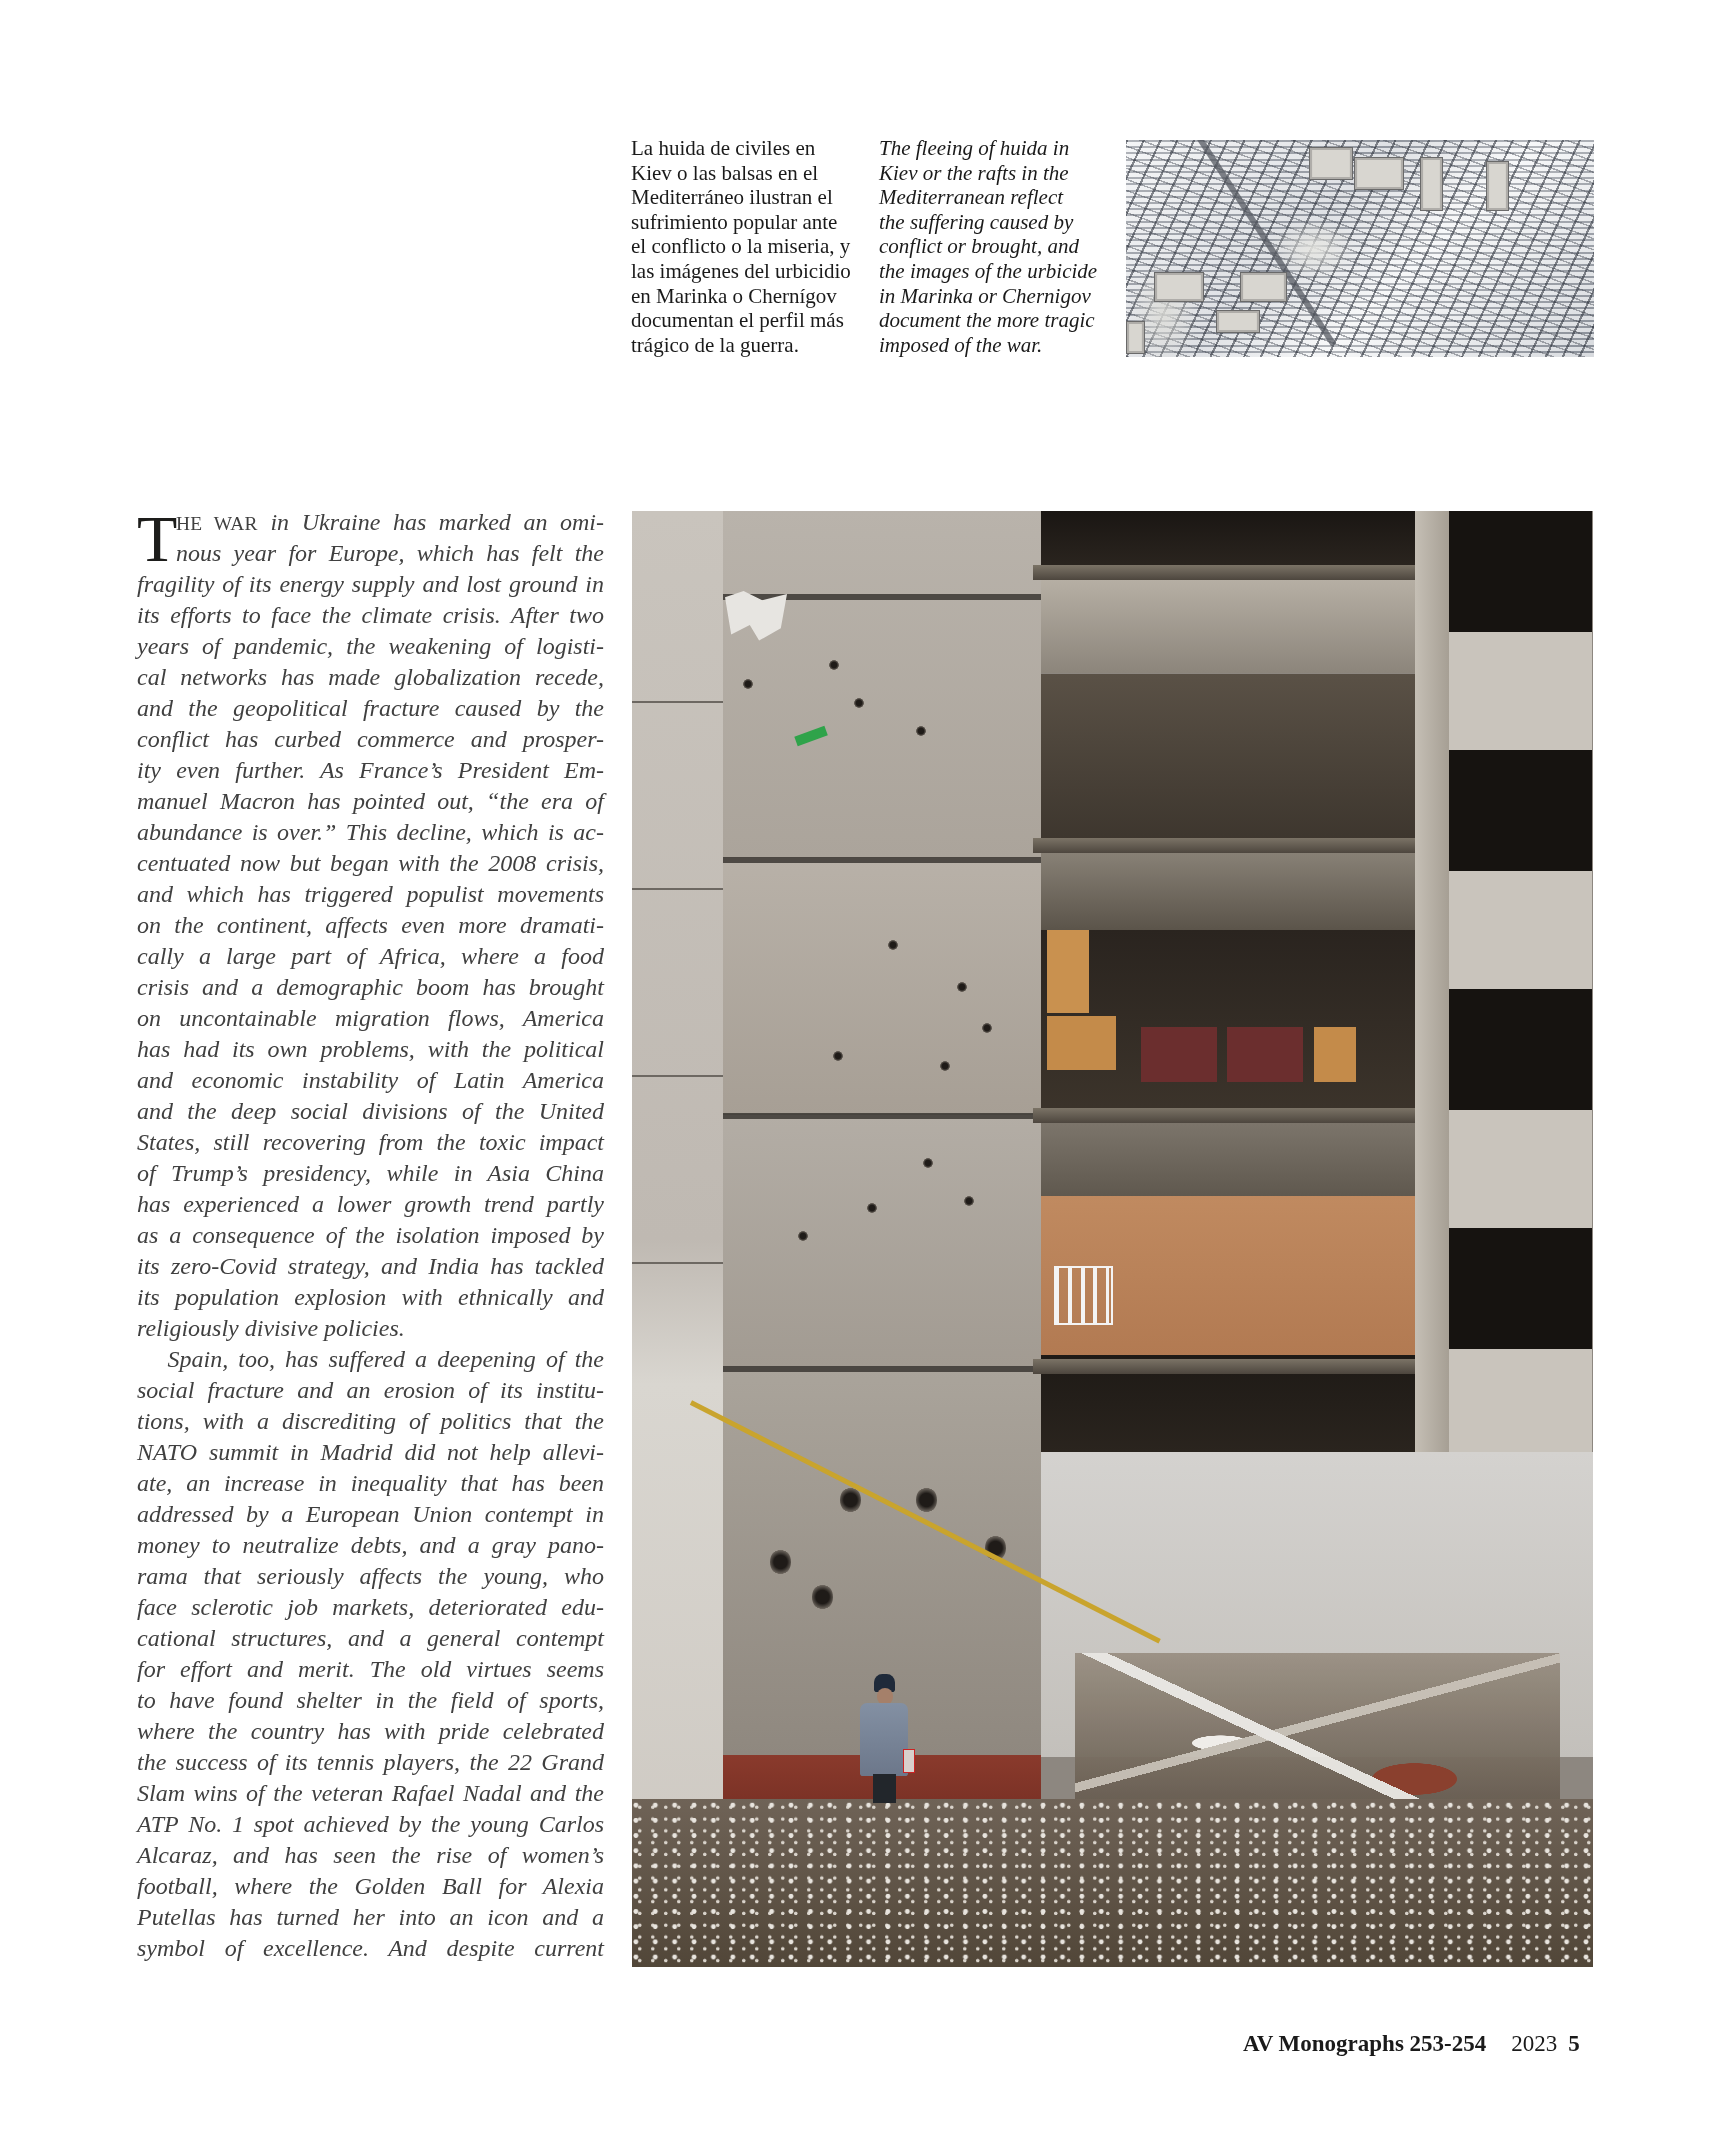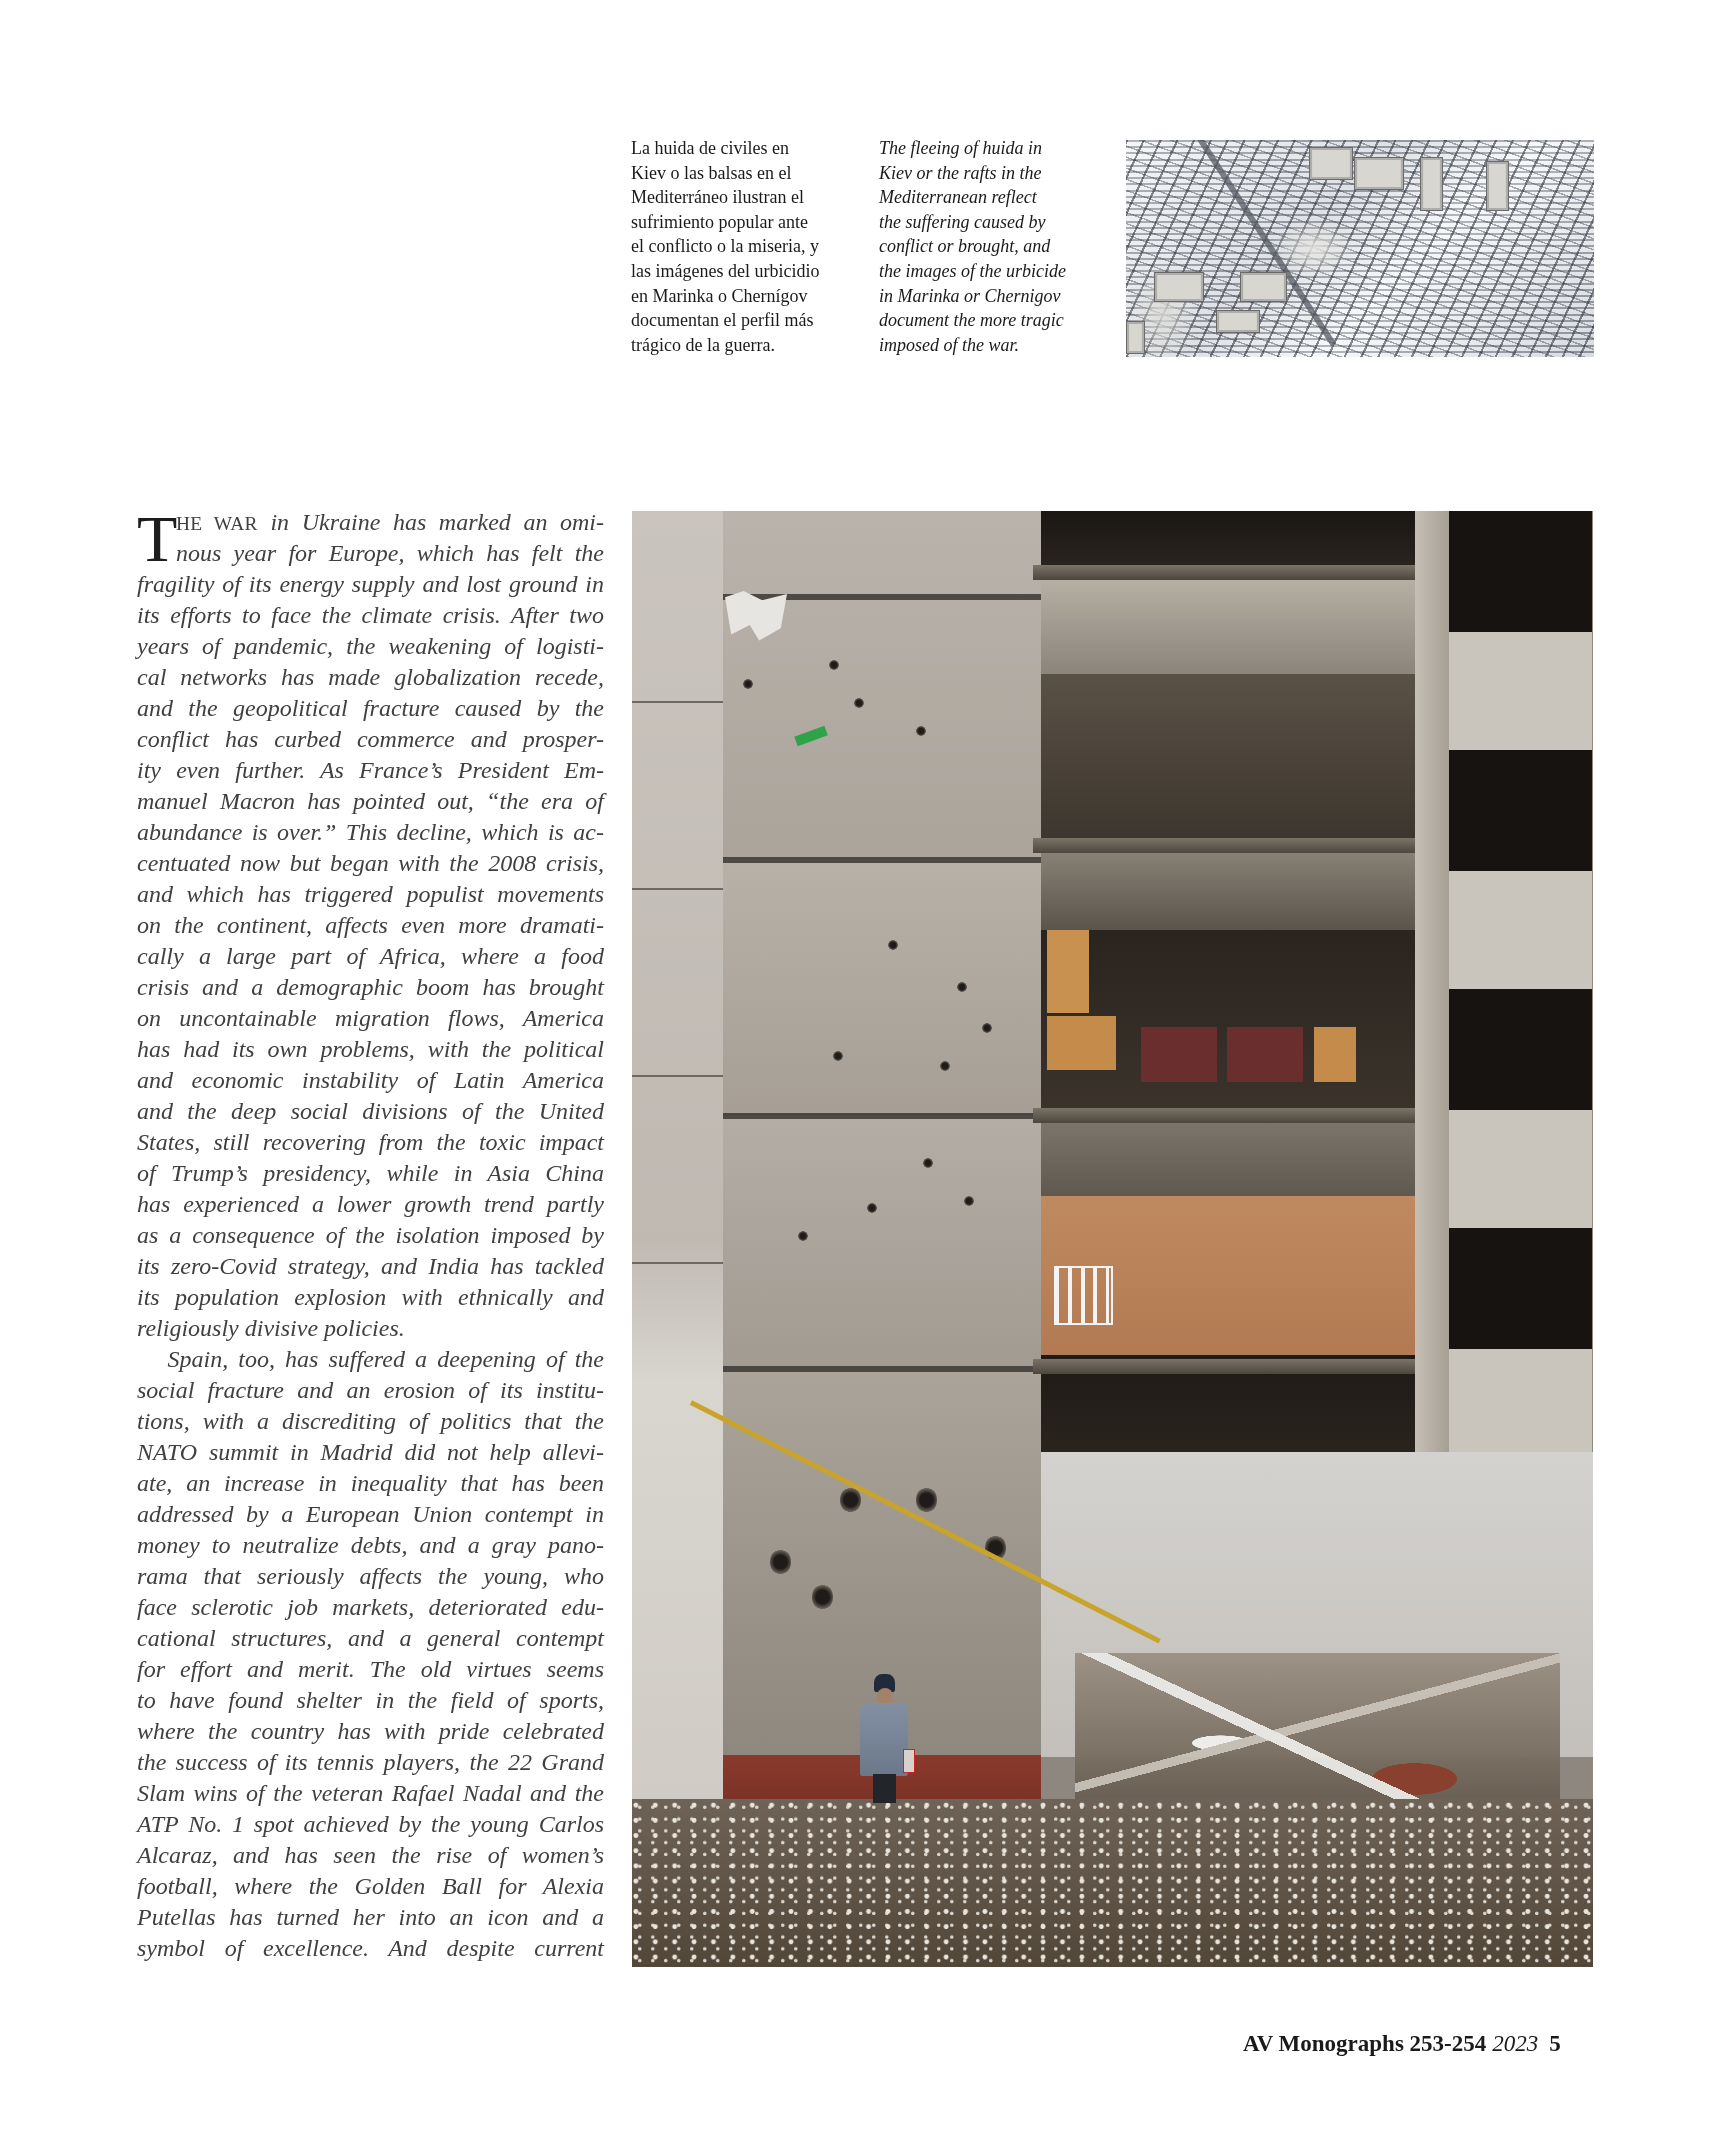--- a/index.html
+++ b/index.html
@@ -1,20 +1,20 @@
 <!DOCTYPE html>
 <html style="font-size:11px"><head>
 <meta charset="utf-8">
 <style>
   html, body { margin:0; padding:0; background:#ffffff; }
   body { width:1731px; height:2151px; position:relative; overflow:hidden;
          font-family:"Liberation Serif","DejaVu Serif",serif; color:#1d1d1b; }
 
   
-  .cap { position:absolute; top:136px; font-size:18px; line-height:24.6px; color:#1a1a1a; }
+  .cap { position:absolute; top:136px; font-size:21px; line-height:24.6px; color:#1a1a1a; }
   .cap-es { left:631px; width:228px; }
   .cap-en { left:879px; width:228px; font-style:italic; }
   .cap p { margin:0; white-space:nowrap; }
 
   
   .aerial { position:absolute; left:1126px; top:140px; width:468px; height:217px; overflow:hidden;
             background:
               radial-gradient(ellipse 62px 42px at 40% 50%, rgba(230,230,225,.9), transparent 70%),
               radial-gradient(ellipse 48px 76px at 8% 80%, rgba(220,220,215,.85), transparent 70%),
               repeating-linear-gradient(115deg, rgba(40,45,55,.55) 0 2.1px, transparent 2.1px 15.2px),
@@ -87,21 +87,21 @@
   .photo .person .head { position:absolute; left:16.6px; top:14px; width:16.6px; height:16.6px; border-radius:50%; background:#a5806a; }
   .photo .person .coat { position:absolute; left:0; top:29px; width:48px; height:73px; border-radius:7px 7px 2.8px 2.8px; background:linear-gradient(180deg,#8390a3,#6c778a); }
   .photo .person .legs { position:absolute; left:12.5px; top:100px; width:23.5px; height:29px; background:#22262b; }
   .photo .person .bag { position:absolute; left:43px; top:75px; width:9.7px; height:22px; background:#d8d0cc; border:1.4px solid #c22; }
   .photo .green { position:absolute; left:163px; top:220px; width:32px; height:9.7px; background:#2fa34a; transform:rotate(-20deg); }
   .photo .spall { position:absolute; left:93px; top:80px; width:62px; height:62px; background:#e7e5e1; clip-path:polygon(0 10%,30% 0,60% 15%,100% 5%,90% 60%,55% 80%,40% 55%,10% 70%); }
 
   
   .footer { position:absolute; top:2031px; left:1227px; font-size:23px; color:#1a1a1a; white-space:nowrap; }
   .footer .pub { font-weight:bold;margin-left:16px; }
-  .footer .year { margin-left:6px;font-style:italic; }
+  .footer .year { margin-left:25px; }
   .footer .page { font-weight:bold; margin-left:11px; }
 </style>
 </head>
 <body>
 
 <div class="cap cap-es">
   <p>La huida de civiles en</p>
   <p>Kiev o las balsas en el</p>
   <p>Mediterráneo ilustran el</p>
   <p>sufrimiento popular ante</p>

